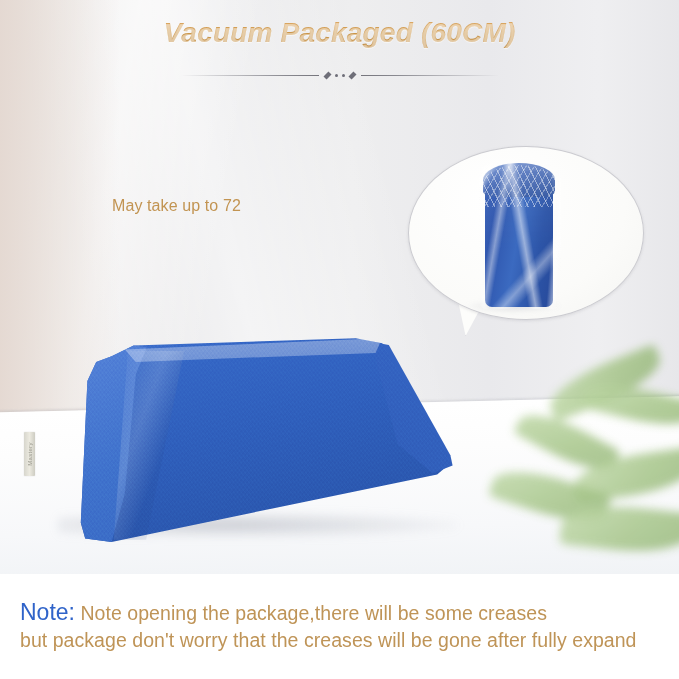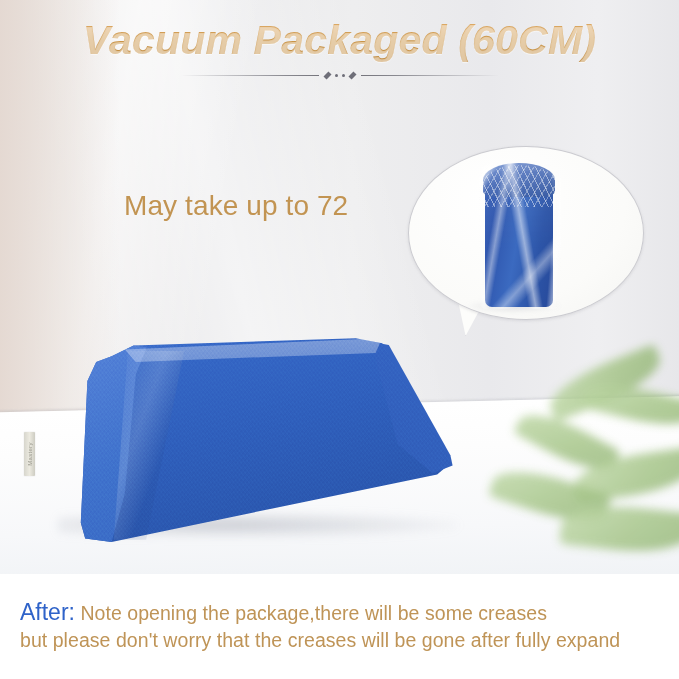--- a/index.html
+++ b/index.html
@@ -201,21 +201,21 @@
     white-space: nowrap;
     font-family: "Liberation Sans", sans-serif;
   }
 
   
   .title {
     position: absolute;
     left: 0; top: 17px;
     width: 679px;
     text-align: center;
-    font-size: 41px;
+    font-size: 28px;
     font-weight: bold;
     font-style: italic;
     letter-spacing: 0.2px;
     color: #c98f3f;
     background: linear-gradient(180deg, #e2ad6a 0%, #c8903f 48%, #b97f2f 100%);
     -webkit-background-clip: text;
     background-clip: text;
     -webkit-text-fill-color: transparent;
     text-shadow: 0 1px 1px rgba(255,255,255,0.55);
     white-space: nowrap;
@@ -251,23 +251,23 @@
   }
   .dot {
     width: 3px; height: 3px;
     border-radius: 50%;
     background: #6e6e78;
   }
 
   
   .callout-text {
     position: absolute;
-    left: 124px; top: 186px;
+    left: 112px; top: 186px;
     width: 290px;
-    font-size: 28px;
+    font-size: 16px;
     line-height: 40px;
     color: #c29452;
     letter-spacing: 0.1px;
   }
 
   
   .bubble-wrap {
     position: absolute;
     left: 408px; top: 146px;
     width: 236px; height: 200px;
@@ -430,19 +430,19 @@
           <div class="pack-crinkle"></div>
           <div class="pack-wrap"></div>
         </div>
       </div>
     </div>
 
   </div>
 
   <div class="note-block">
     <div class="note-line l1">
-      <span class="note-label">After:</span>
+      <span class="note-label">Note:</span>
       <span>Note opening the package,there will be some creases</span>
     </div>
-    <div class="note-line l2">but please don't worry that the creases will be gone after fully expand</div>
+    <div class="note-line l2">but package don't worry that the creases will be gone after fully expand</div>
   </div>
 
 </div>
 
 </body></html>

